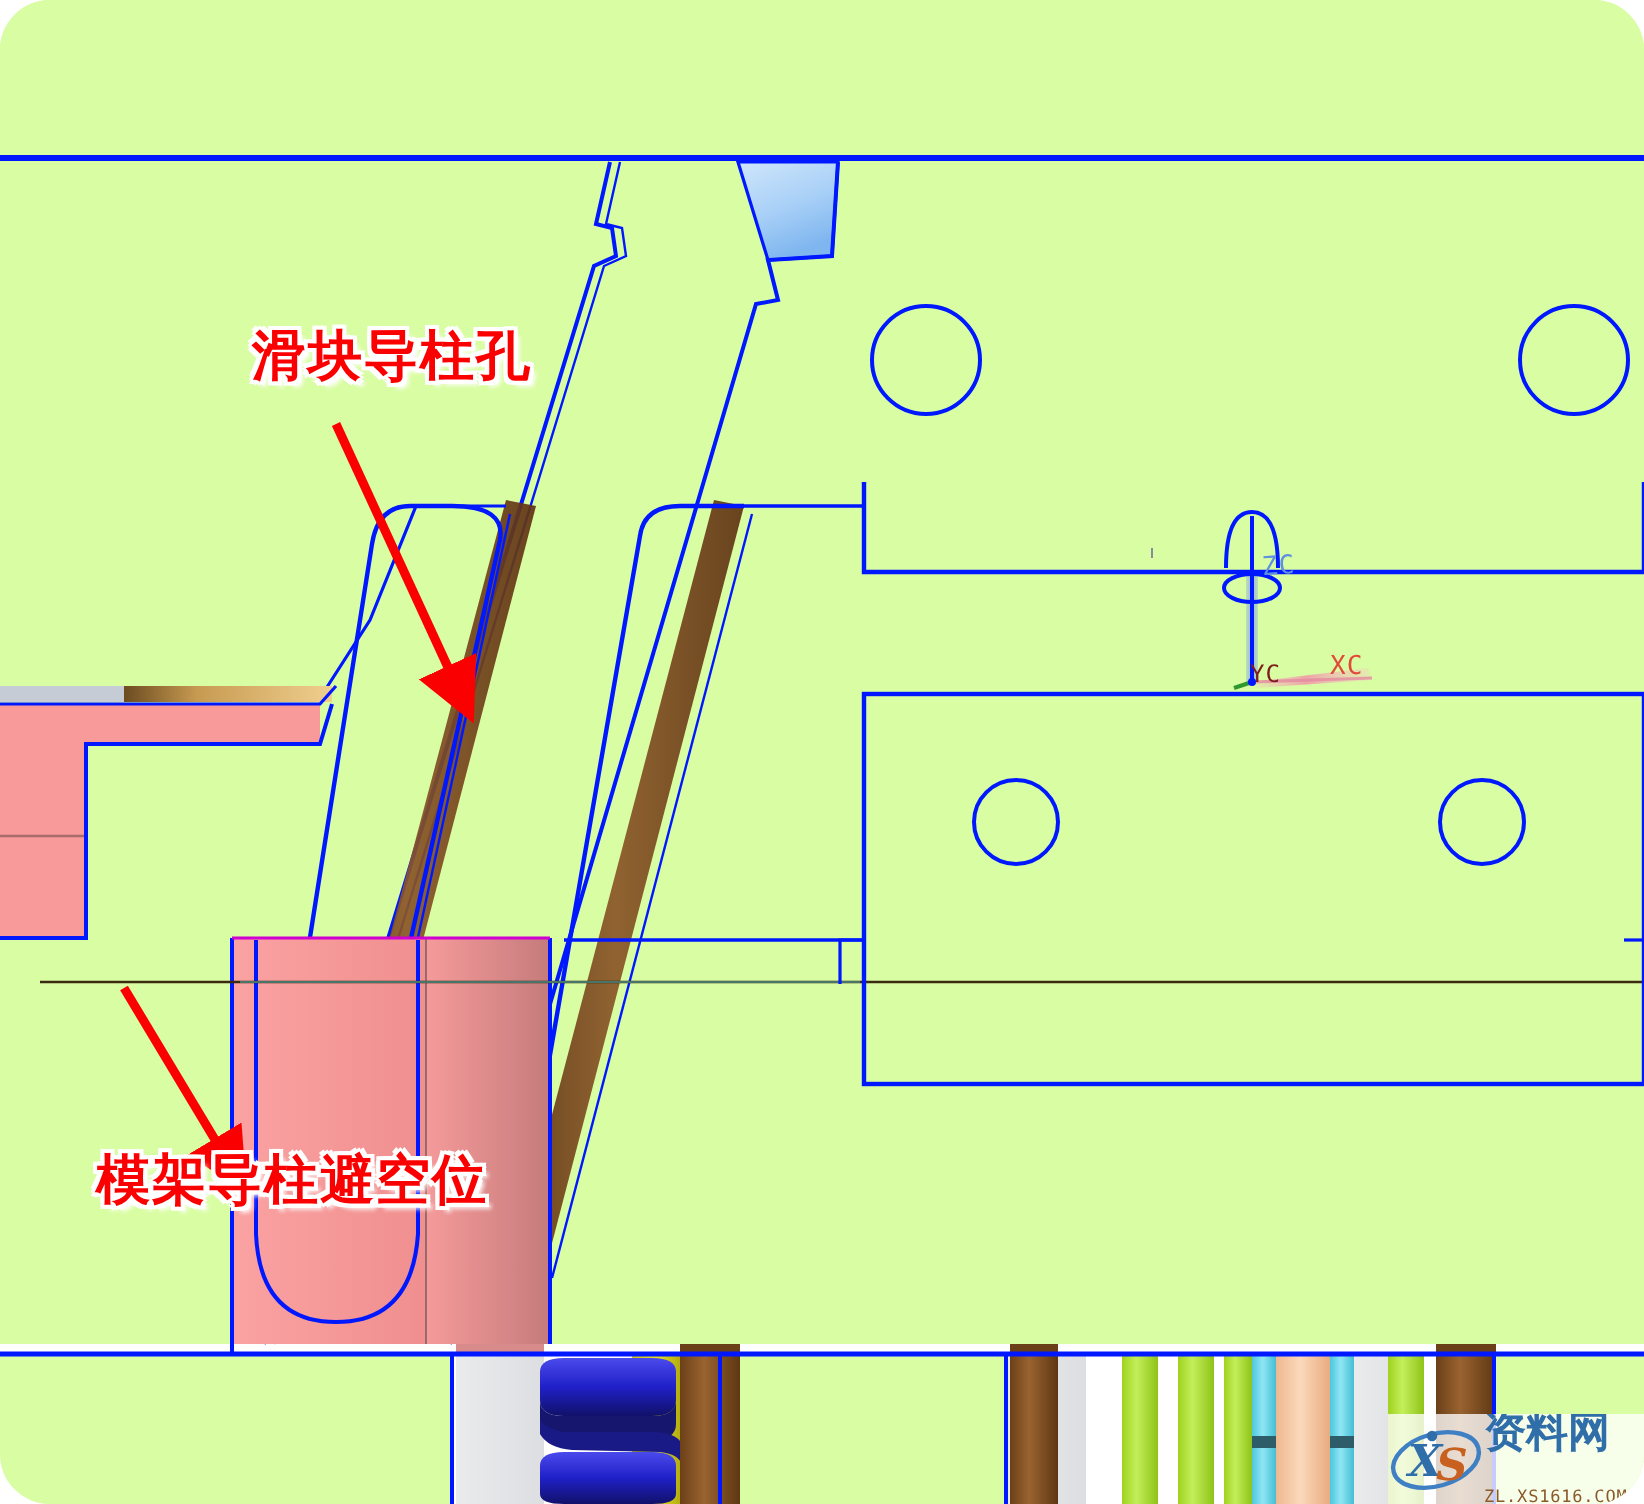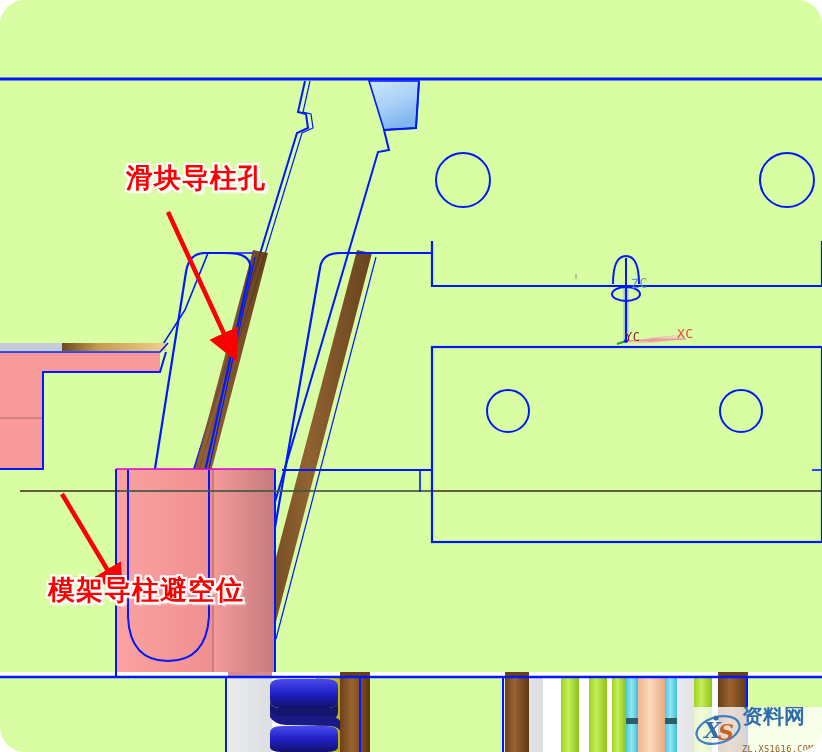--- a/index.html
+++ b/index.html
@@ -28,21 +28,21 @@
 
   
   .axlabel{
     position:absolute;
     font-family:"DejaVu Sans Mono","Liberation Mono",monospace;
     font-size:13px;
     letter-spacing:0.5px;
   }
   #lab-zc{left:631px;top:276px;color:#5e8fe0;transform:rotate(-4deg);}
   #lab-yc{left:625px;top:330px;color:#7f1d1d;font-size:12px;}
-  #lab-xc{left:665px;top:326px;color:#e14a3a;margin-left:12px;}
+  #lab-xc{left:665px;top:326px;color:#e14a3a;}
 
   
   #watermark{
     position:absolute;left:694px;top:707px;
     width:128px;height:45px;
     background:rgba(255,255,255,.78);
     display:flex;align-items:center;
     overflow:hidden;
   }
   #wm-mark{position:relative;width:48px;height:42px;flex:0 0 48px;}

